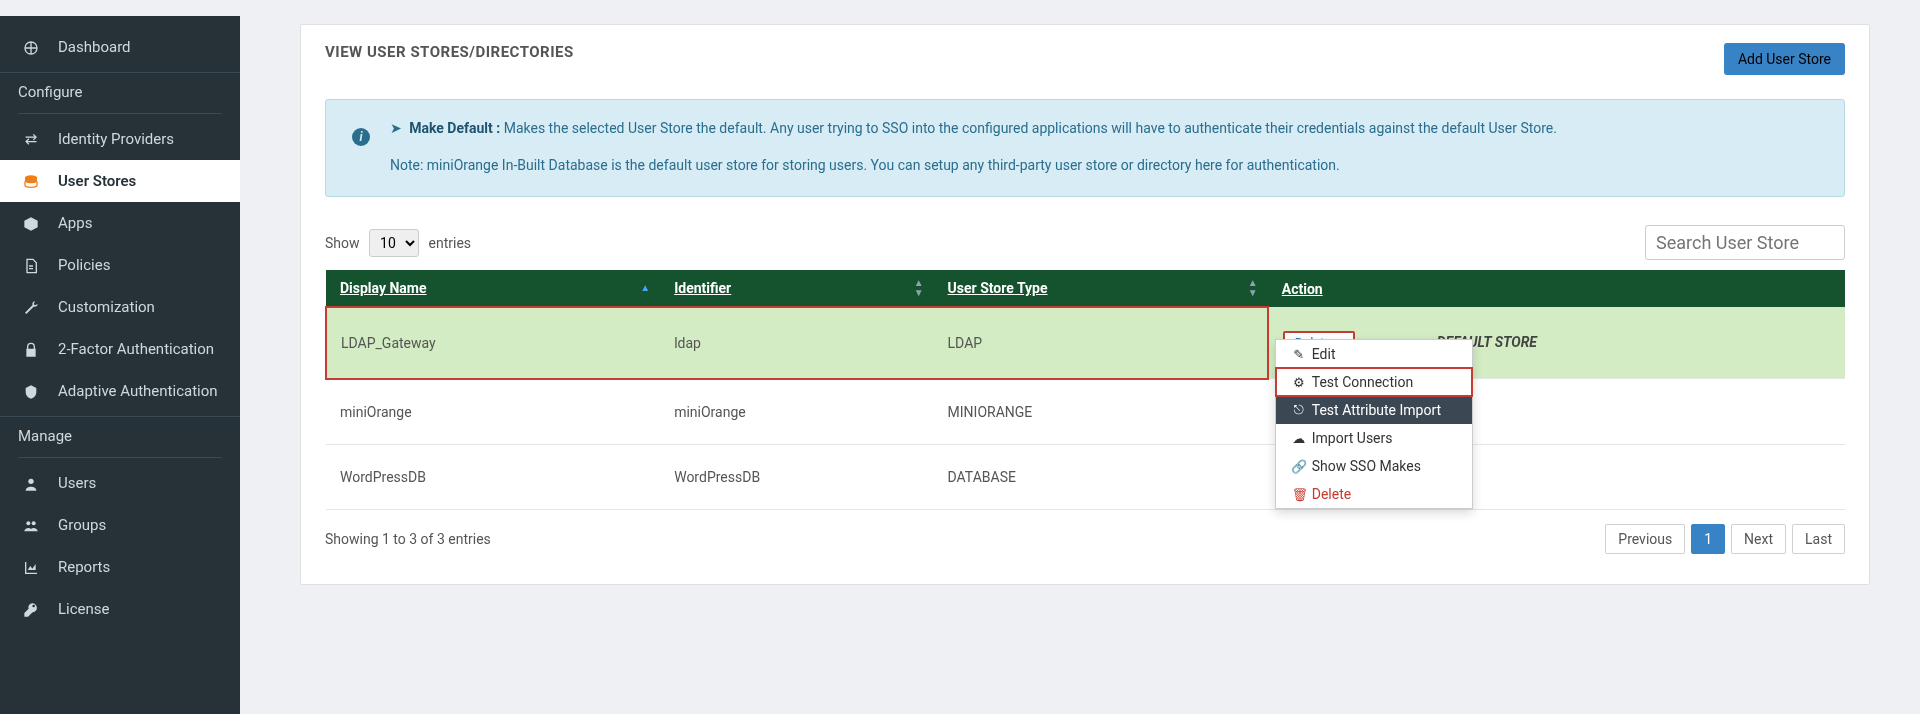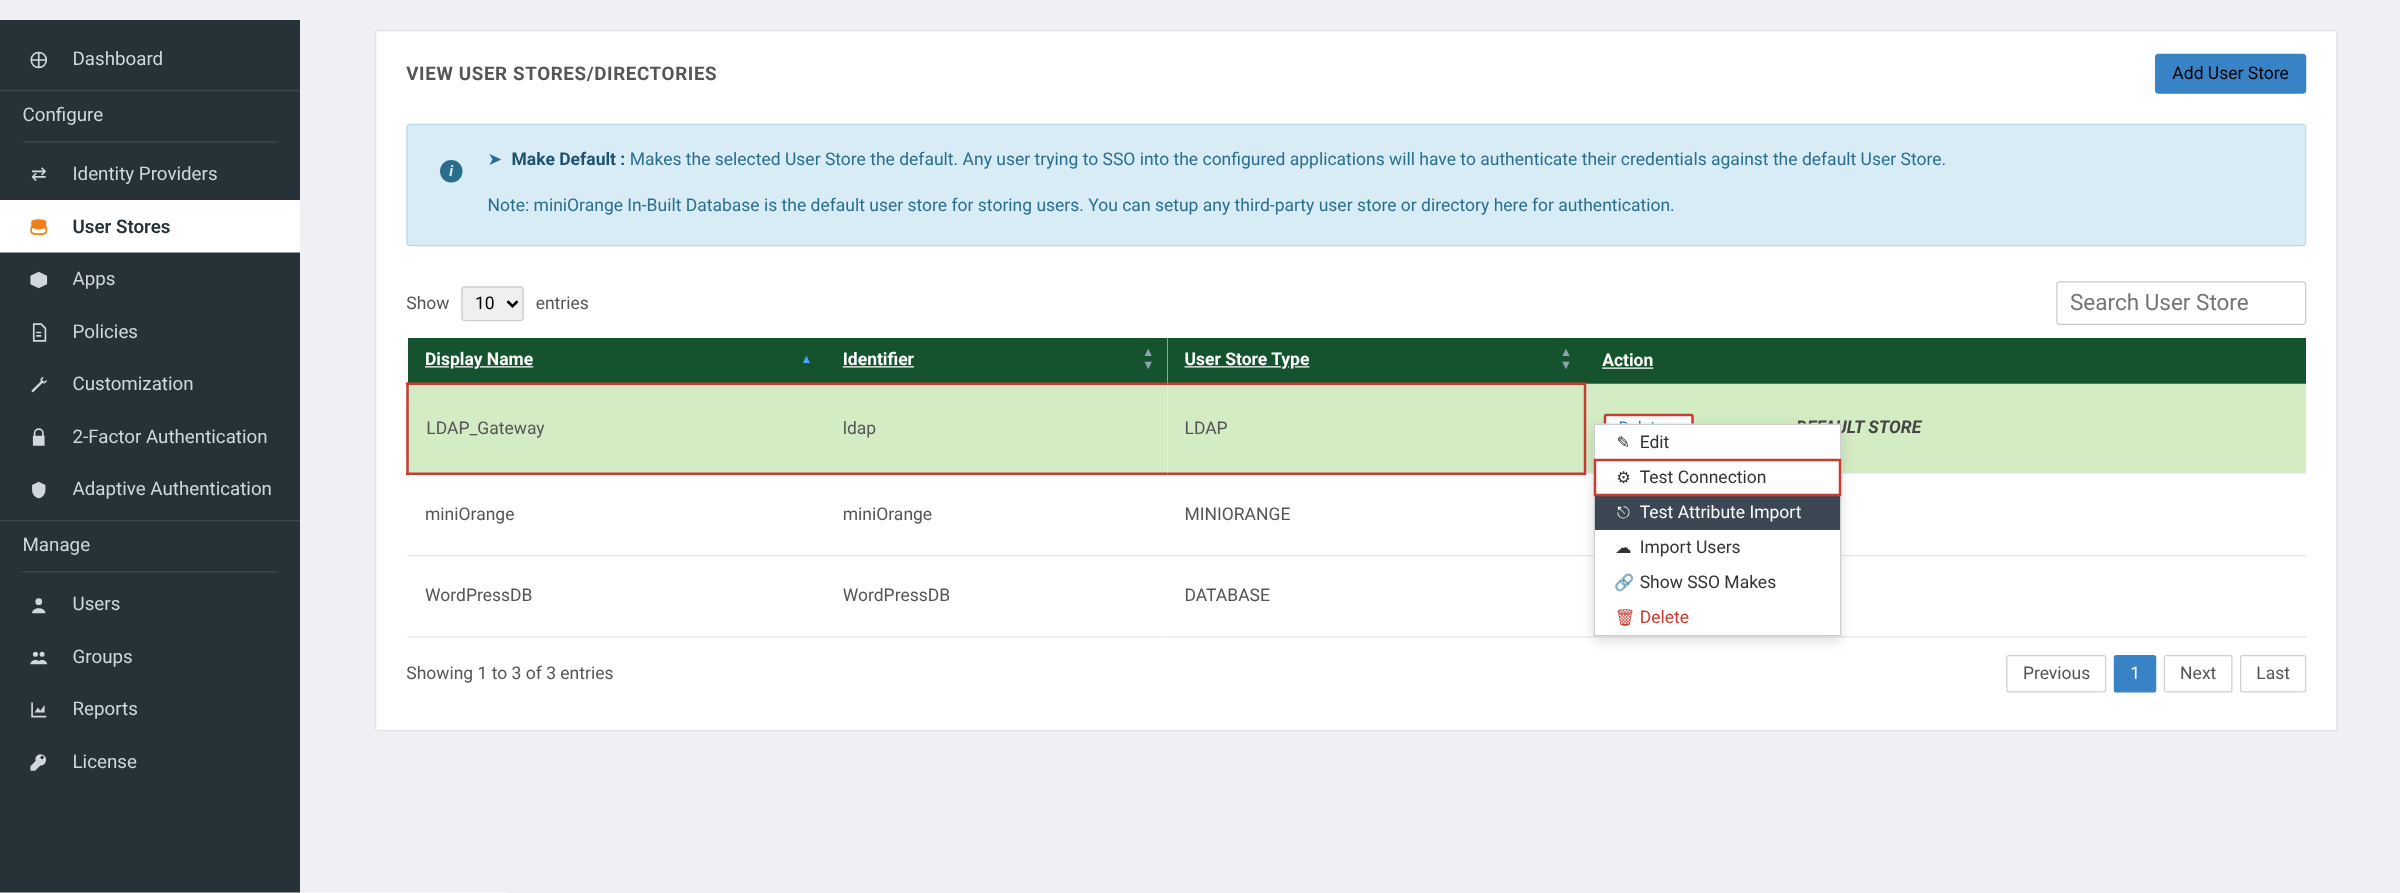--- a/index.html
+++ b/index.html
@@ -11,21 +11,21 @@
 .side-item.active { background: #ffffff; color: #263238; font-weight: 600; }
 .side-item .icon { width: 26px; text-align: center; margin-right: 14px; font-size: 15px; }
 .side-item.active .icon { color: #f07f1a; }
 .side-heading { padding: 10px 18px 8px; font-size: 15px; color: #cfd8dc; border-top: 1px solid #3a4a55; margin-top: 4px; }
 .side-heading:first-of-type { border-top: none; margin-top: 0; }
 .side-divider { border-top: 1px solid #3a4a55; margin: 4px 18px; }
 
 
 .main { position: absolute; top: 0; left: 240px; right: 0; bottom: 0; padding: 24px 50px 30px 60px; }
 .panel { background: #fff; border: 1px solid #e0e0e0; border-radius: 2px; padding-bottom: 30px; }
-.panel-header { display: flex; justify-content: space-between; align-items: center; padding: 18px 24px 14px; }
+.panel-header { display: flex; justify-content: space-between; align-items: flex-start; padding: 18px 24px 14px; }
 .panel-title { font-size: 15px; font-weight: 700; color: #555; letter-spacing: .5px; }
 .btn-primary { background: #3882c6; color: #000000; border: none; border-radius: 3px; padding: 8px 14px; font-size: 14px; cursor: pointer; }
 
 .info-box { margin: 10px 24px 20px; background: #d7ecf4; border: 1px solid #b8dae8; border-radius: 3px; padding: 18px 24px 20px 64px; color: #2a6e8e; font-size: 14px; position: relative; line-height: 1.5; }
 .info-box .info-icon { position: absolute; left: 26px; top: 28px; width: 18px; height: 18px; background: #2a6e8e; color: #d7ecf4; border-radius: 50%; text-align: center; font-weight: 700; font-style: italic; font-size: 12px; line-height: 18px; }
 .info-box .cursor { margin-right: 4px; }
 .info-box strong { color: #1e5370; }
 .info-box .note { margin-top: 16px; }
 
 .toolbar { display: flex; justify-content: space-between; align-items: center; padding: 8px 24px 10px; font-size: 14px; color: #555; }

